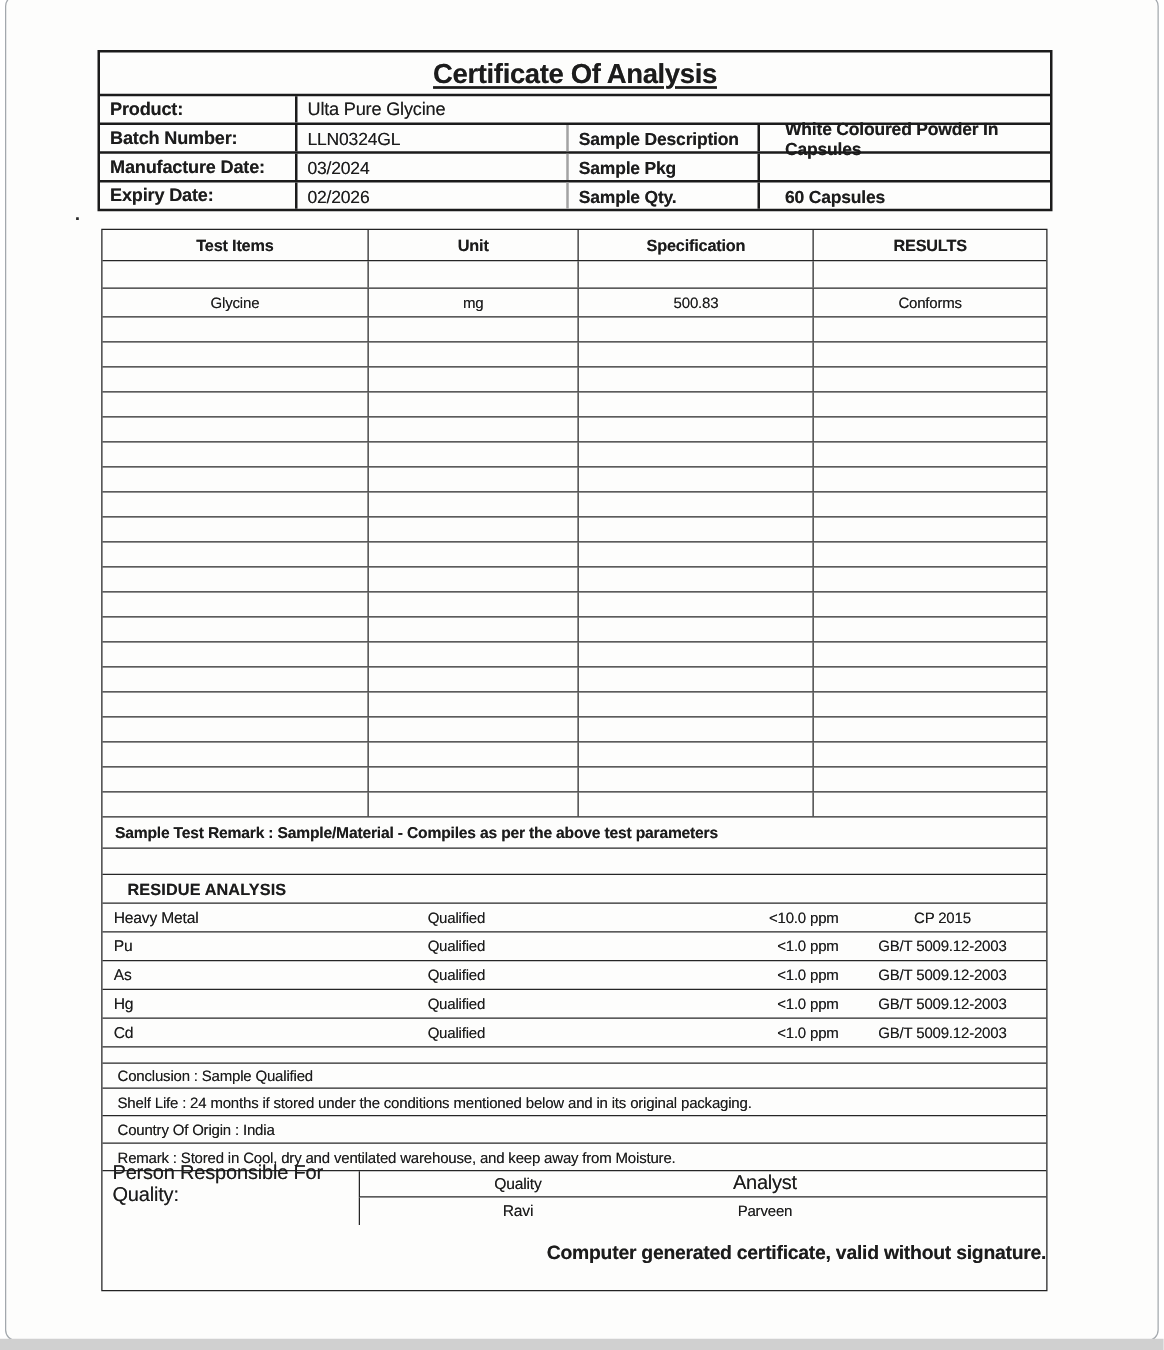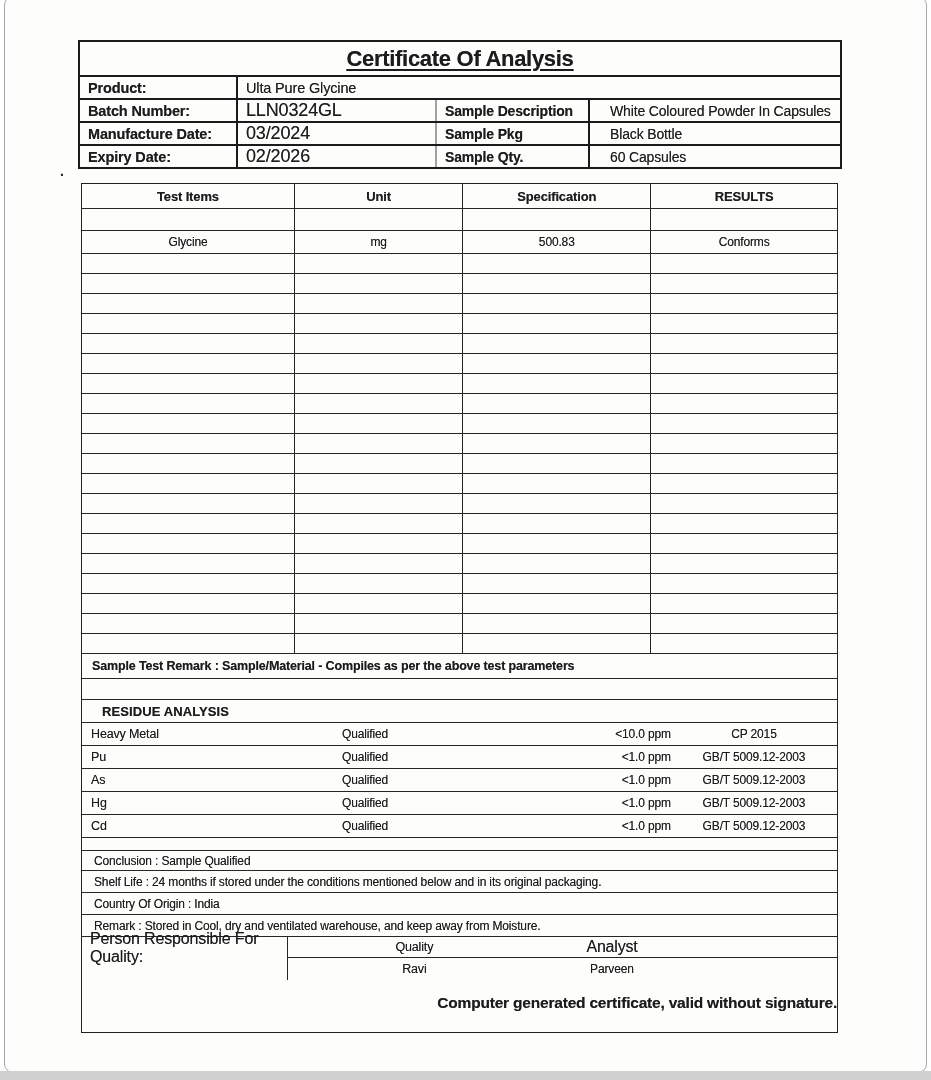--- a/index.html
+++ b/index.html
@@ -25,24 +25,24 @@
   .t-row{display:flex;align-items:center;box-sizing:border-box;}
   .t-row + .t-row{border-top:2px solid #1b1b1b;}
   .t-title{height:33px;justify-content:center;}
   .title-text{
     font-size:22px;font-weight:700;letter-spacing:-0.3px;
     text-decoration:underline;text-decoration-thickness:2.2px;text-underline-offset:3px;
   }
   .t-cells{height:23px;}
   .tc{box-sizing:border-box;height:100%;display:flex;align-items:center;padding-left:8px;}
   .tc-label{width:158px;font-weight:700;font-size:14.5px;border-right:2px solid #1b1b1b;}
-  .tc-val2{width:197px;font-size:18px;font-weight:400;}
+  .tc-val2{width:215px;font-size:14px;font-weight:400;}
   .tc-val2.wide{flex:1;font-size:14.5px;}
   .tc-label2{width:155px;font-weight:700;font-size:14px;border-left:2px solid #a3a3a3;border-right:2px solid #1b1b1b;}
-  .tc-val4{flex:1;font-weight:400;font-size:14px;padding-left:20px;}
+  .tc-val4{flex:1;font-weight:700;font-size:14px;padding-left:20px;}
 
   
   .main-box{
     position:absolute;left:81px;top:183px;width:757px;
     border:1.6px solid #222;background:#fdfdfc;box-sizing:border-box;
   }
   .row{display:flex;box-sizing:border-box;border-bottom:1.4px solid #262626;align-items:center;}
   .c{box-sizing:border-box;height:100%;border-right:1.4px solid #262626;display:flex;align-items:center;justify-content:center;}
   .c:last-child{border-right:none;}
   .c1{width:28.2%;} .c2{width:22.3%;} .c3{width:24.9%;} .c4{width:24.6%;}
@@ -94,21 +94,20 @@
   <div class="t-row t-cells">
     <div class="tc tc-label">Batch Number:</div>
     <div class="tc tc-val2">LLN0324GL</div>
     <div class="tc tc-label2">Sample Description</div>
     <div class="tc tc-val4">White Coloured  Powder In Capsules</div>
   </div>
   <div class="t-row t-cells">
     <div class="tc tc-label">Manufacture Date:</div>
     <div class="tc tc-val2">03/2024</div>
     <div class="tc tc-label2">Sample Pkg</div>
-    <div class="tc tc-val4">Black Bottle</div>
   </div>
   <div class="t-row t-cells">
     <div class="tc tc-label">Expiry Date:</div>
     <div class="tc tc-val2">02/2026</div>
     <div class="tc tc-label2">Sample Qty.</div>
     <div class="tc tc-val4">60 Capsules</div>
   </div>
 </div>
 
 <div class="main-box doc-text">

